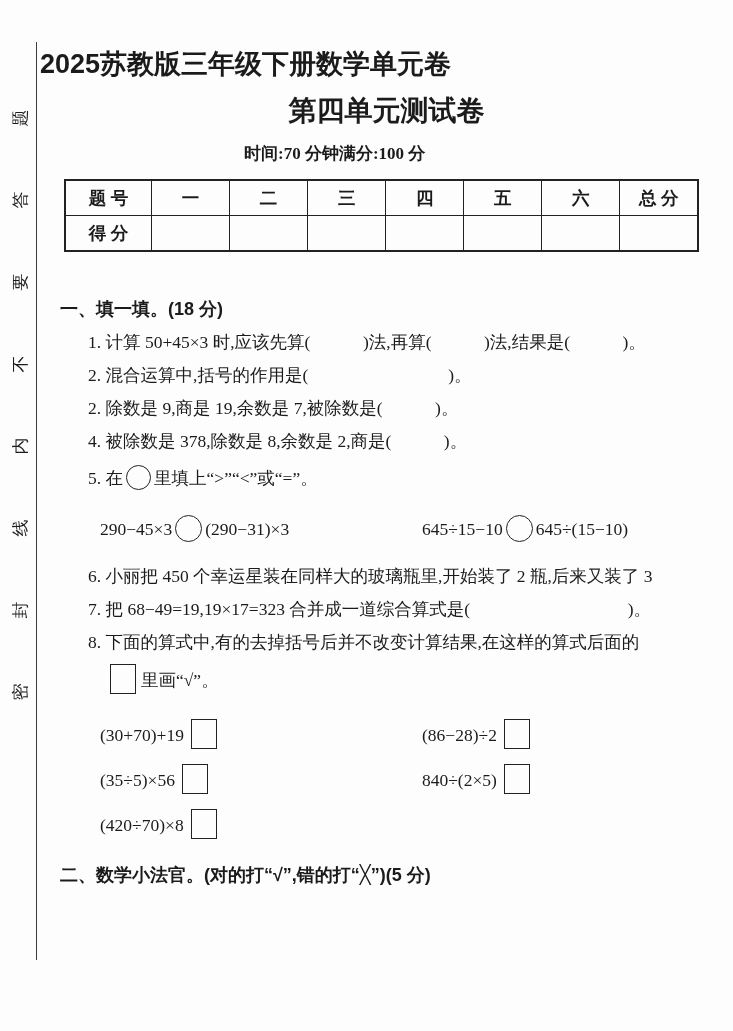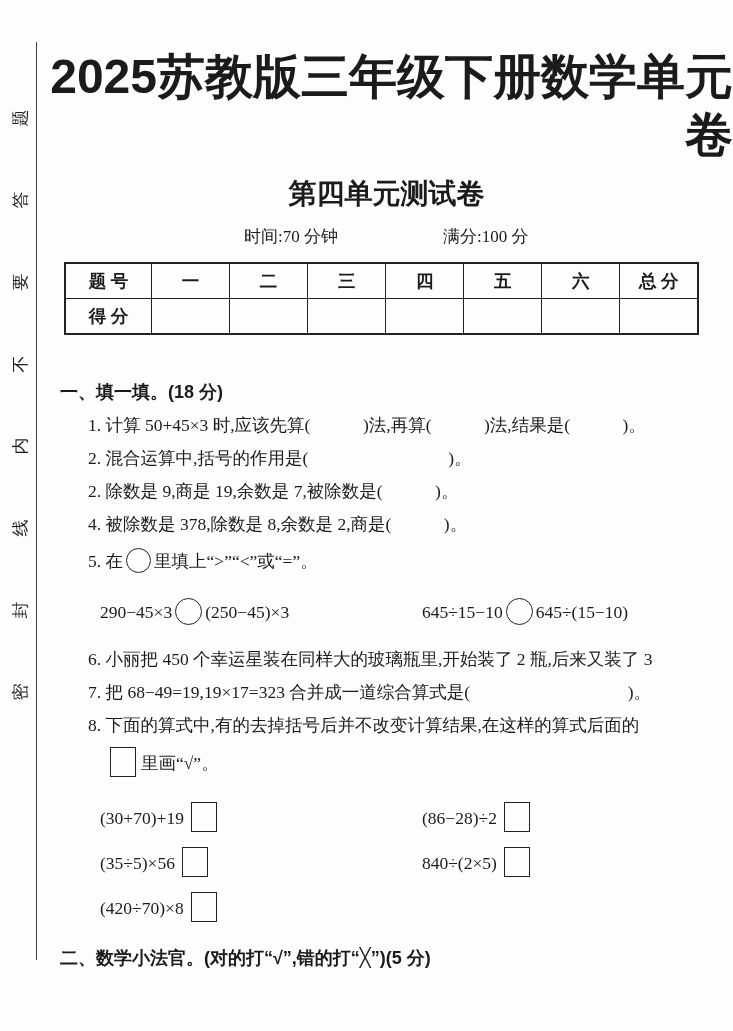--- a/index.html
+++ b/index.html
@@ -20,34 +20,34 @@
   }
   .seal-text{
     position:absolute;left:-180px;top:489px;width:400px;
     text-align:center;
     transform:rotate(-90deg);
     font-family:"Liberation Sans","DejaVu Sans",sans-serif;
     font-size:17px;letter-spacing:24px;color:#1b1b1b;white-space:nowrap;
   }
   .title{
     margin:48px 0 0 40px;
-    text-align:right;
+    text-align:left;
     font-family:"Liberation Sans","DejaVu Sans",sans-serif;
-    font-size:48px;font-weight:900;letter-spacing:0px;line-height:1.2;
+    font-size:27px;font-weight:900;letter-spacing:0px;line-height:1.2;
   }
   .subtitle{
     margin:12px 0 0 40px;
     text-align:center;
     font-family:"Liberation Sans","DejaVu Sans",sans-serif;
     font-size:28px;font-weight:900;
   }
   .meta{
     margin:12px 0 0 212px;
-    display:flex;gap:105px;
-    font-weight:normal;font-size:17px;padding-left:32px;
+    display:flex;
+    font-weight:bold;font-size:17px;padding-left:32px;
   }
   table.score-table{
     margin:14px 0 0 64px;
     border-collapse:collapse;
     width:635px;
     table-layout:fixed;
     padding-left:17px;
   }
   table.score-table{border:2.5px solid #222;}
   table.score-table td{
@@ -143,21 +143,21 @@
   <div class="q">2. 混合运算中,括号的作用是(　　　　　　　　)。</div>
   <div class="q">2. 除数是 9,商是 19,余数是 7,被除数是(　　　)。</div>
   <div class="q">4. 被除数是 378,除数是 8,余数是 2,商是(　　　)。</div>
 
   <div class="q5line">
     <span>5. 在</span><span class="circle sm"></span><span>里填上“&gt;”“&lt;”或“=”。</span>
   </div>
 
   <div class="cmp-row" style="margin-top:8px;">
     <div class="cmp-cell">
-      <span>290−45×3</span><span class="circle"></span><span>(250−45)×3</span>
+      <span>290−45×3</span><span class="circle"></span><span>(290−31)×3</span>
     </div>
     <div class="cmp-cell">
       <span>645÷15−10</span><span class="circle"></span><span>645÷(15−10)</span>
     </div>
   </div>
 
   <div class="q" style="margin-top:8px;">6. 小丽把 450 个幸运星装在同样大的玻璃瓶里,开始装了 2 瓶,后来又装了 3</div>
   <div class="q">7. 把 68−49=19,19×17=323 合并成一道综合算式是(　　　　　　　　　)。</div>
   <div class="q">8. 下面的算式中,有的去掉括号后并不改变计算结果,在这样的算式后面的</div>
   <div class="q8line2">

